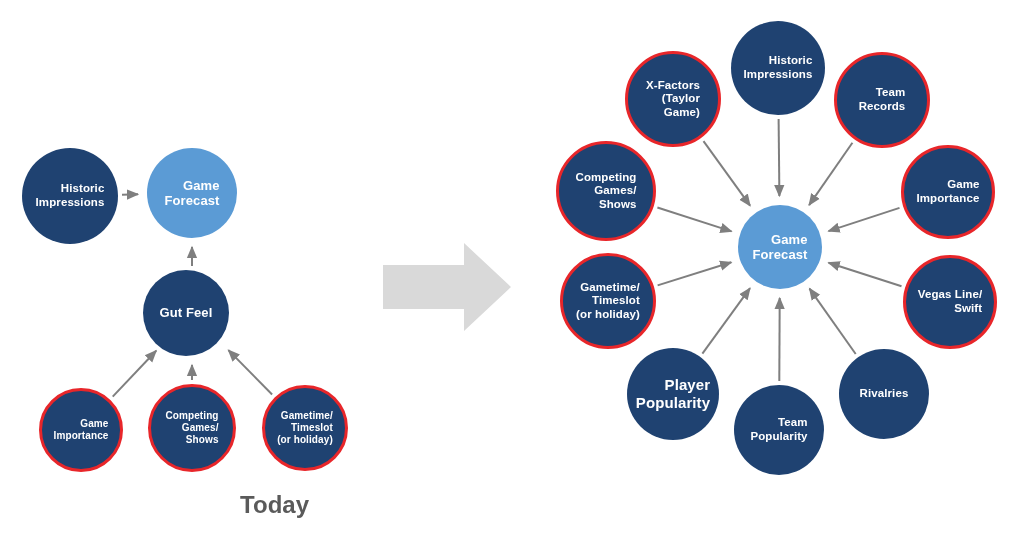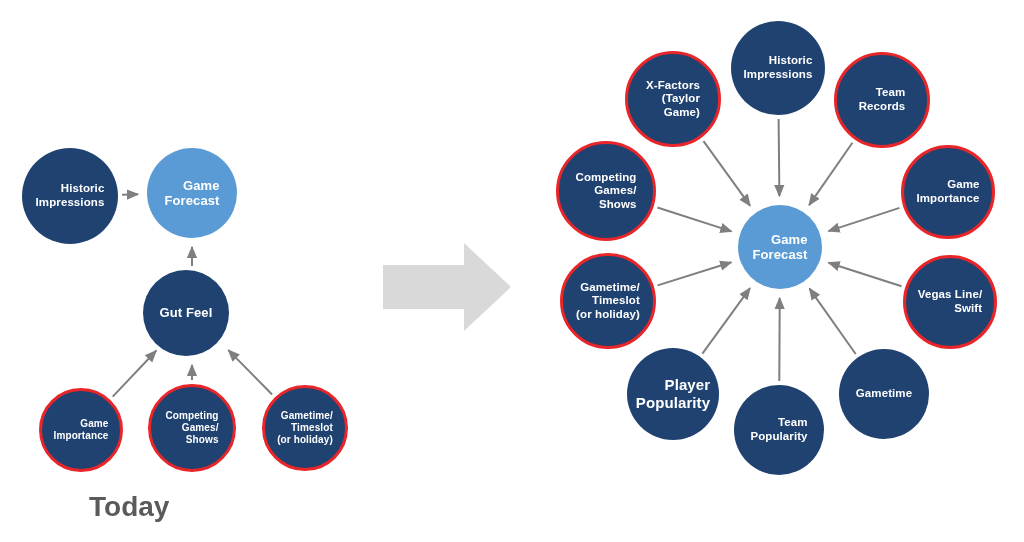--- a/index.html
+++ b/index.html
@@ -44,22 +44,22 @@
   .node.ring  { border: 3px solid #E8262A; }
   .node-label {
     display: block;
     padding: 0 4px;
     white-space: pre-line;
   }
   .panel-caption {
     position: absolute;
     color: #5A5A5A;
     font-weight: bold;
-    font-size: 28px;
-    text-align: left;
+    font-size: 24px;
+    text-align: right;
     z-index: 4;
   }
   .transition-arrow {
     position: absolute;
     z-index: 2;
   }
 </style>
 </head>
 <body>
 
@@ -157,21 +157,21 @@
       </div>
       <div class="node dark ring" style="left: 903px; top: 255px; width: 94px; height: 94px; font-size: 11.5px;">
         <span class="node-label">Vegas Line/
 Swift</span>
       </div>
       <div class="node dark" style="left: 627px; top: 348px; width: 92px; height: 92px; font-size: 15px;">
         <span class="node-label">Player
 Popularity</span>
       </div>
       <div class="node dark" style="left: 839px; top: 349px; width: 90px; height: 90px; font-size: 11.5px;">
-        <span class="node-label">Gametime</span>
+        <span class="node-label">Rivalries</span>
       </div>
       <div class="node dark" style="left: 734px; top: 385px; width: 90px; height: 90px; font-size: 11.5px;">
         <span class="node-label">Team
 Popularity</span>
       </div>
     </div>
 
 </div>
 
 </body></html>

